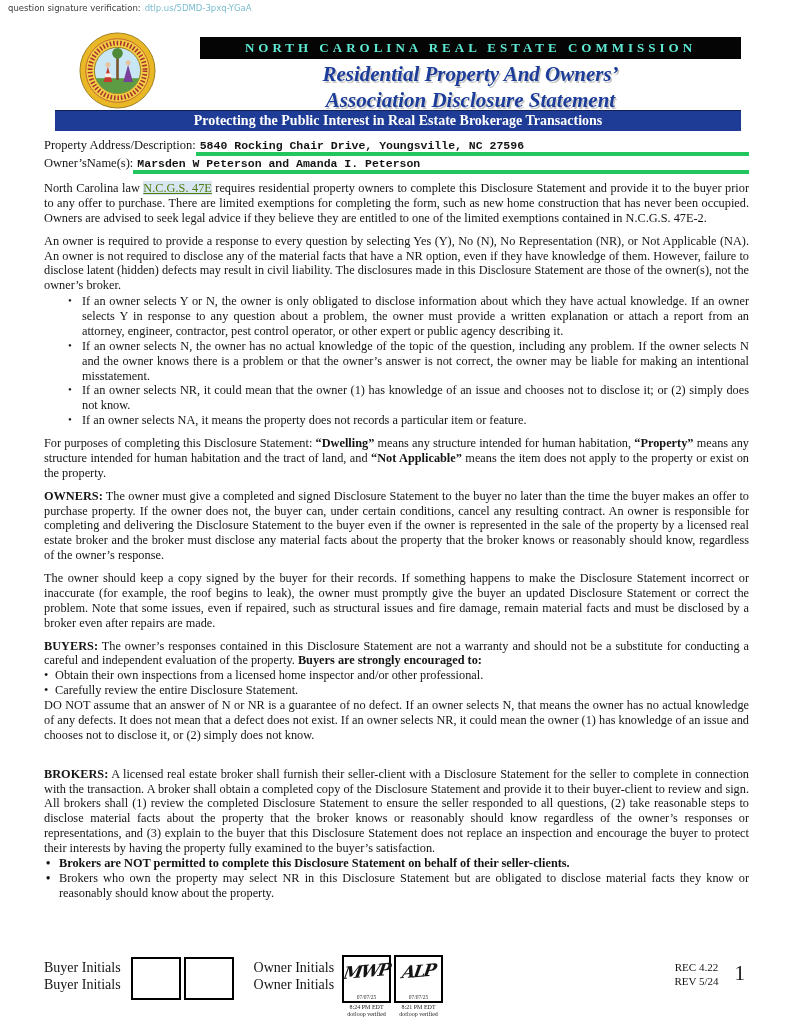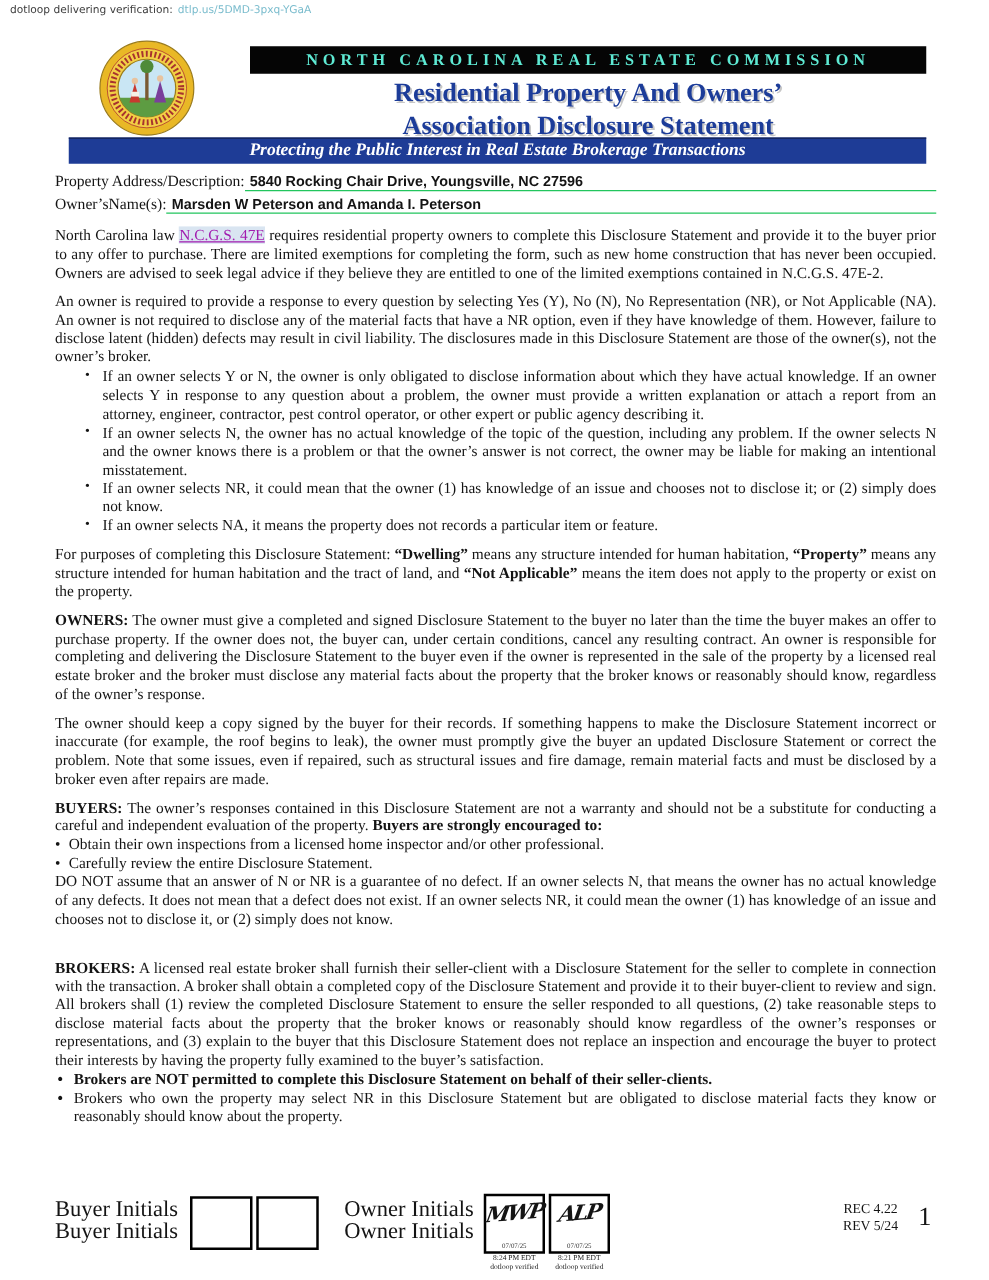--- a/index.html
+++ b/index.html
@@ -17,60 +17,60 @@
 
   
   .seal { position:absolute; top:32px; left:79px; }
   .commission-bar {
     position:absolute; top:37px; left:200px; width:541px; height:22px;
     background:#050505; color:#5eead4; text-align:center; line-height:22px;
     font-size:13px; font-weight:bold; letter-spacing:4px;
   }
   .doc-title {
     position:absolute; top:61px; left:200px; width:541px; text-align:center;
-    color:#1c3c99; font-weight:bold; font-size:21px; line-height:26px;
+    color:#1c3c99; font-weight:bold; font-style:italic; font-size:21px; line-height:26px;
     text-shadow:1.5px 1.5px 0 rgba(130,130,130,0.45);
   }
   .banner {
     position:absolute; top:110px; left:55px; width:686px; height:21px;
     background:#1e3c96; color:#fff; text-align:center; line-height:20px;
-    font-weight:bold; font-style:italic; font-size:14px;
+    font-weight:bold; font-size:14px;
     border-top:1px solid #101f52;
   }
 
   
   .address-block { position:absolute; top:138px; left:44px; width:705px; font-size:12.5px; }
   .addr-row { display:flex; align-items:baseline; height:17.5px; }
   .addr-label { white-space:nowrap;text-align:right; }
   .addr-value {
-    flex:1; border-bottom:1px solid #22c55e; padding-left:4px;
-    font-family:Liberation Sans, sans-serif; font-weight:bold; font-size:11.5px;
+    flex:1; border-bottom:4px solid #22c55e; padding-left:4px;
+    font-family:Liberation Mono, monospace; font-weight:bold; font-size:11.5px;
   }
 
   
   .body-text {
     position:absolute; top:181px; left:44px; width:705px; height:772px; overflow:hidden;
     font-size:12.3px; line-height:1.21; text-align:justify;
   }
   .para { margin:0 0 8px 0; }
   .para:last-child { margin-bottom:0;margin-top:24px; }
   b, .bold { font-weight:bold; }
-  .statute-link { color:#a21caf; text-decoration:underline; background:#d9e5f1; }
+  .statute-link { color:#4d7c0f; text-decoration:underline; background:#d9e5f1; }
   .bullet-list { margin:1px 0 8px 0; }
   .bullet-item { position:relative; padding-left:14px; margin-left:24px; }
   .bullet-item::before { content:"•"; position:absolute; left:0; top:0; font-size:11px; }
   .inline-bullet { position:relative; padding-left:11px; }
   .inline-bullet::before { content:"•"; position:absolute; left:0; top:0; }
   .broker-bullet { position:relative; padding-left:13px; margin-left:2px; }
   .broker-bullet::before { content:"•"; position:absolute; left:0; top:0; font-weight:bold; }
   .no-gap { margin-bottom:0; }
 
   
   .footer { position:absolute; top:953px; left:44px; width:705px; display:flex; align-items:flex-start; }
-  .init-labels { font-size:18px; line-height:17px; padding-top:6px; white-space:nowrap; }
+  .init-labels { font-size:14px; line-height:17px; padding-top:6px; white-space:nowrap; }
   .init-boxes { display:flex; gap:3px; margin-left:10px; padding-top:4px; }
   .init-box { width:50px; height:43px; border:2px solid #000; background:#fff; }
   .owner-labels { margin-left:20px; }
   .sig-area { display:flex; gap:3px; margin-left:8px; padding-top:2px; }
   .sig-stack { display:flex; flex-direction:column; align-items:center; width:49px; }
   .sig-box {
     width:49px; height:48px; border:2px solid #000; background:#fff;
     display:flex; flex-direction:column; align-items:center; justify-content:flex-end;
     position:relative;
   }
@@ -85,21 +85,21 @@
   .footer-spacer { flex:1; }
   .rec-rev { font-size:11px; line-height:13.5px; padding-top:8px; white-space:nowrap;text-align:center; }
   .page-number { font-size:21px; margin-left:16px; padding-top:8px; padding-right:4px; }
 </style>
 </head>
 <body>
 
 <div class="page">
 
   <div class="verify-line">
-    <span>dotloop delivering verification:</span><a href="#" class="vlink">dtlp.us/5DMD-3pxq-YGaA</a>
+    <span>question signature verification:</span><a href="#" class="vlink">dtlp.us/5DMD-3pxq-YGaA</a>
   </div>
 
   <div class="seal">
     <svg width="77" height="77" viewBox="0 0 80 80" aria-hidden="true">
       <defs>
           <clipPath id="sealclip">
             <circle cx="40" cy="40" r="24"></circle>
           </clipPath>
         </defs>
       <circle cx="40" cy="40" r="39" fill="#e9b826" stroke="#9a7b1d"></circle>

